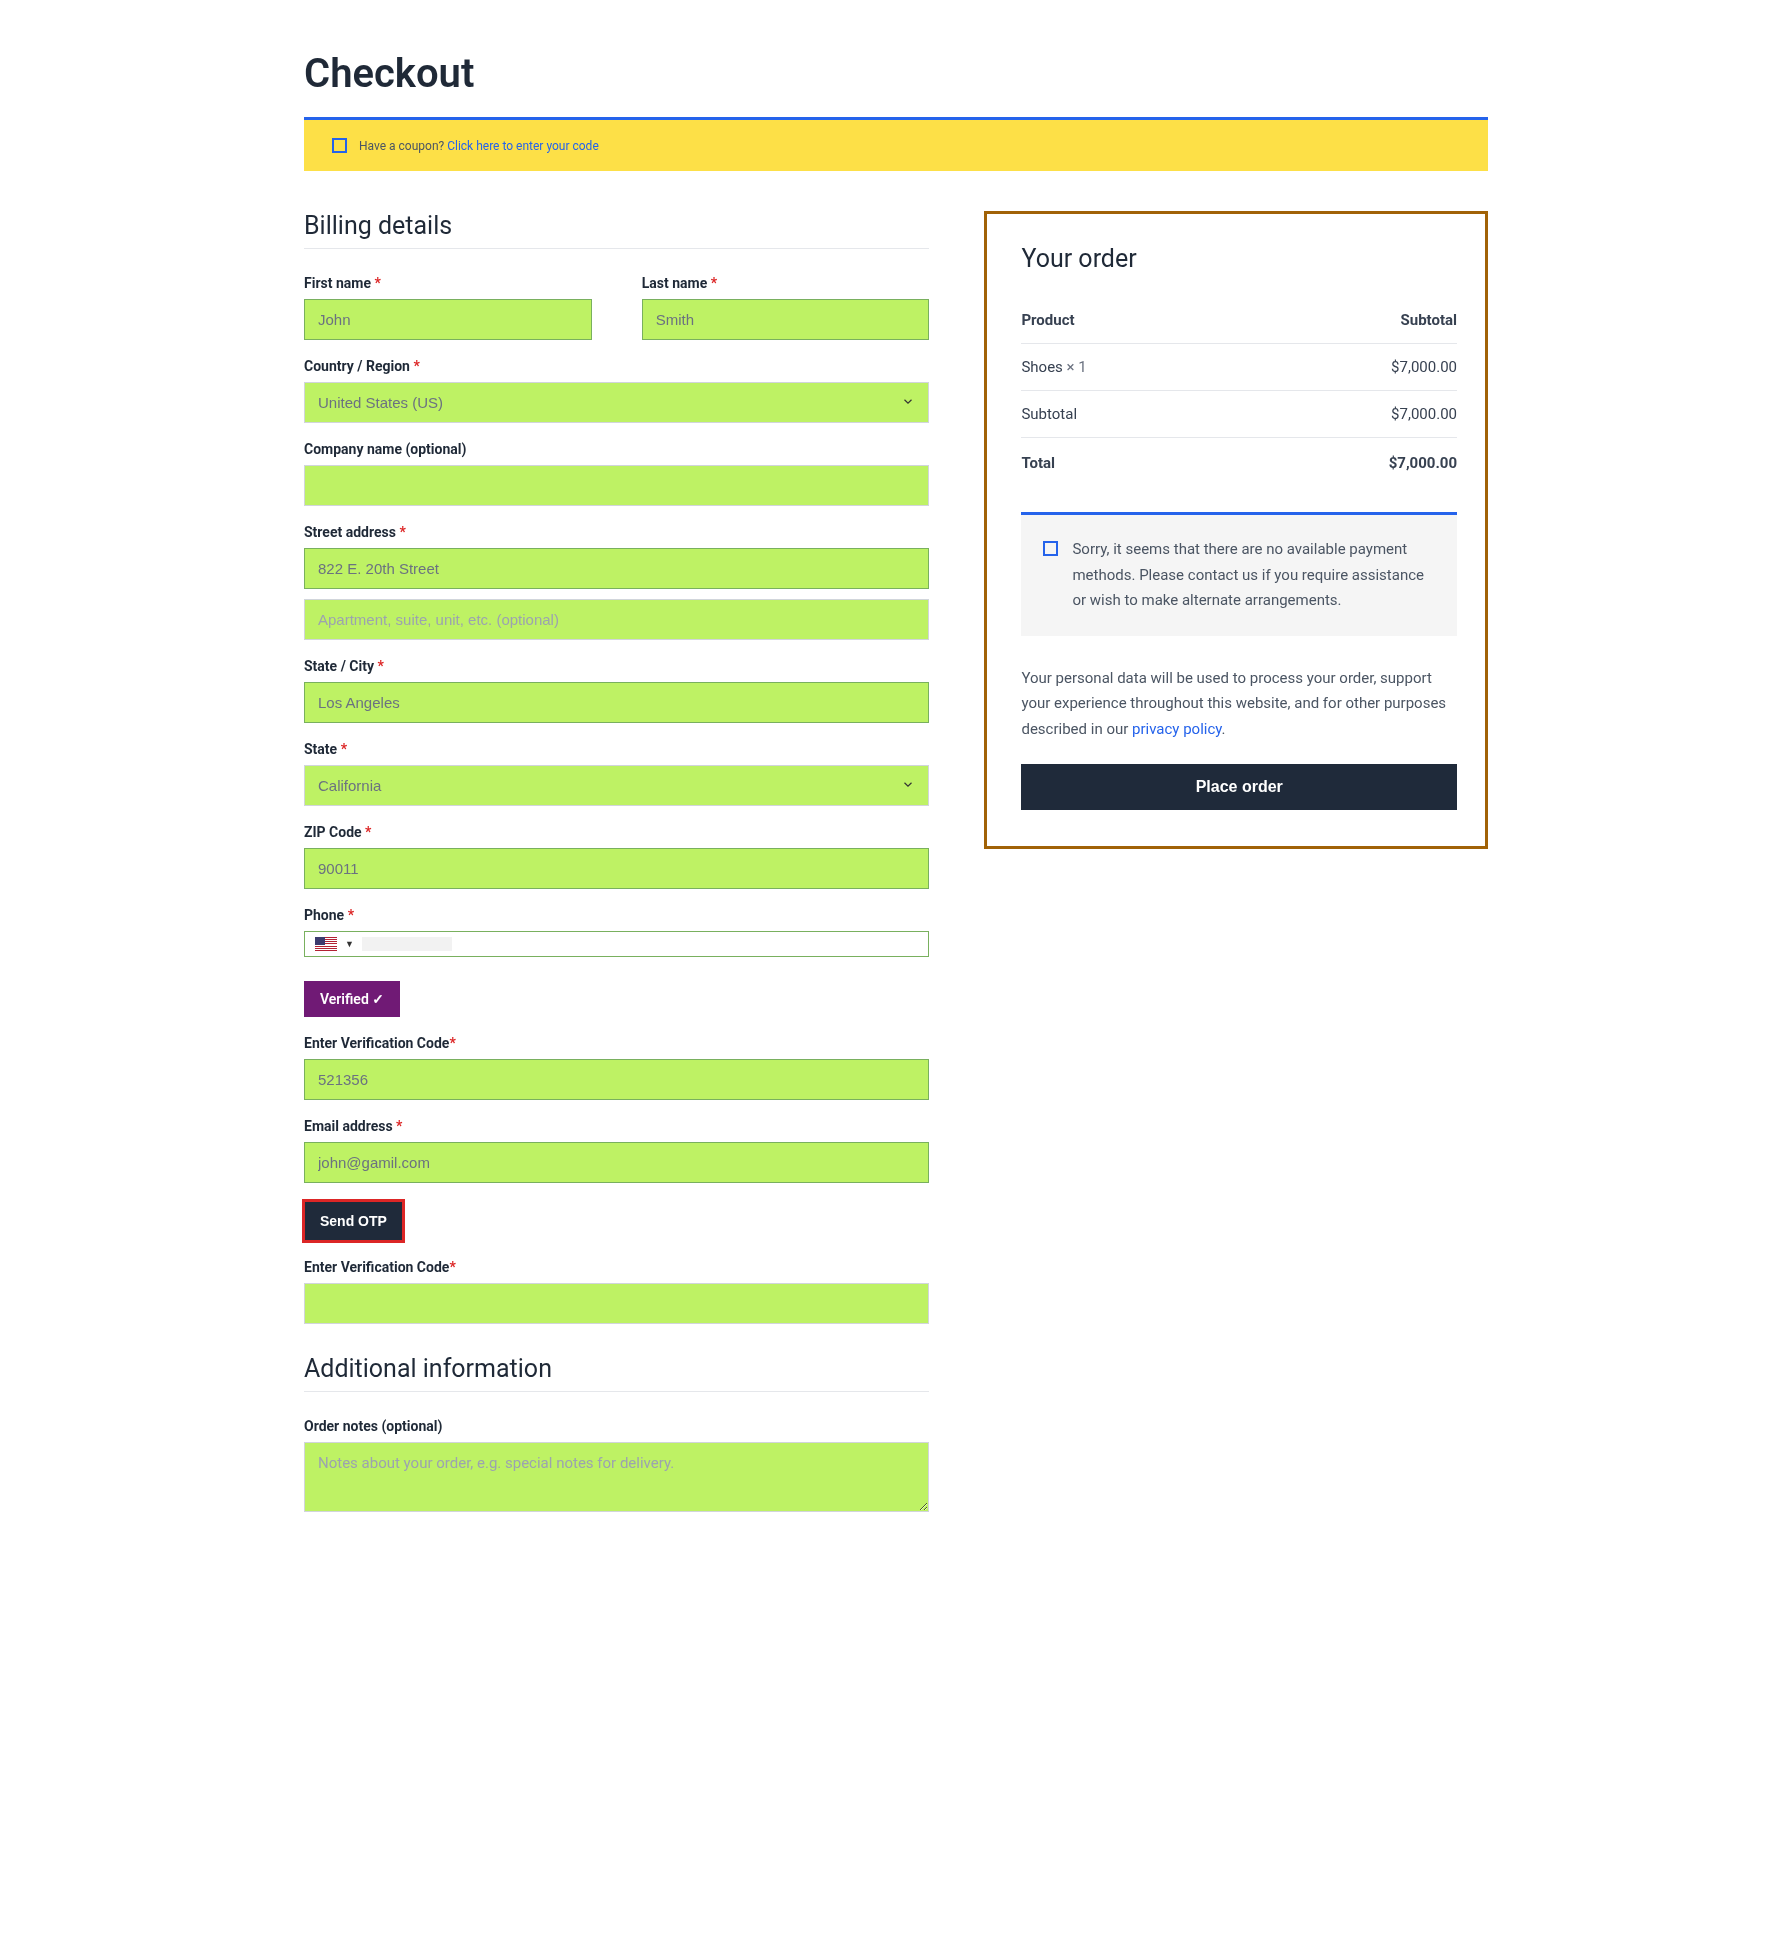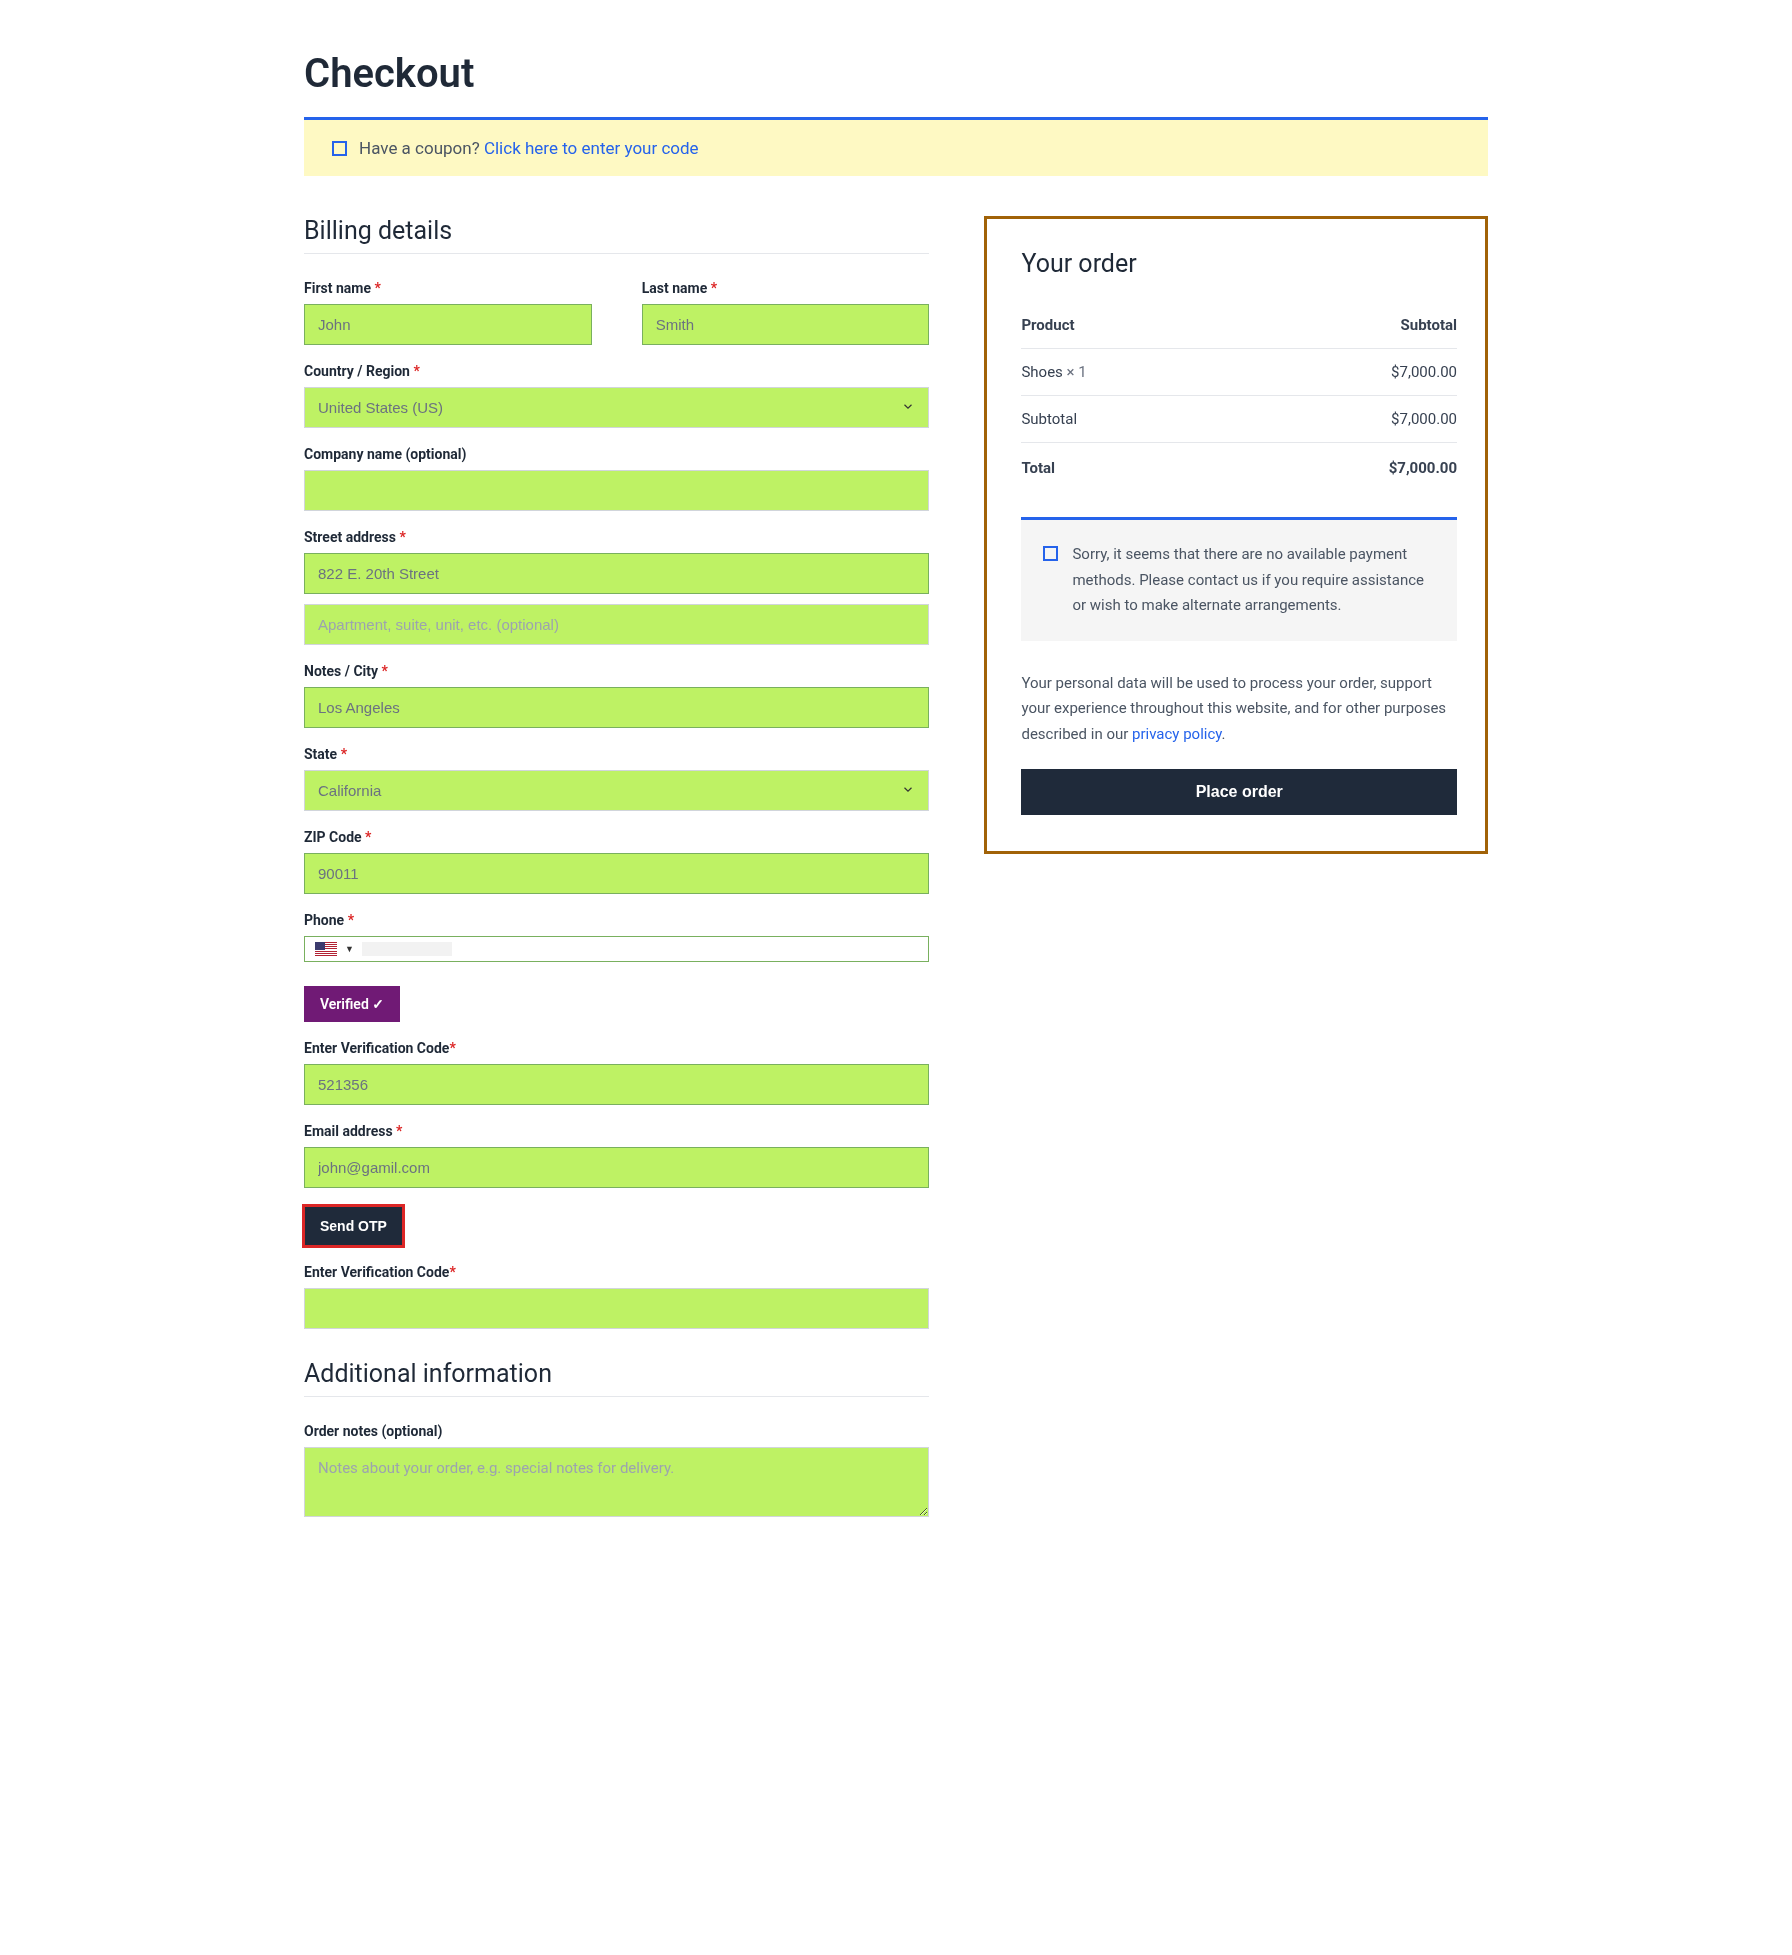--- a/index.html
+++ b/index.html
@@ -14,24 +14,24 @@
     margin: 0 auto;
     padding: 50px 148px 80px 148px;
   }
   h1.title {
     font-size: 40px;
     font-weight: 600;
     color: #1f2937;
     margin: 0 0 20px 0;
   }
   .coupon-bar {
-    background: #fef9c3;
+    background: #fde047;
     border-top: 3px solid #2563eb;
     padding: 18px 28px;
-    font-size: 17px;
+    font-size: 12px;
     color: #4b5563;
     display: flex;
     align-items: center;
     gap: 12px;
     margin-bottom: 40px;
   }
   .coupon-bar a { color: #2563eb; text-decoration: none; }
   .box-icon {
     width: 15px;
     height: 15px;
@@ -214,21 +214,21 @@
         <input class="input" value="" style="">
       </div>
 
       <div class="field">
         <label class="label"><span>Street address</span> <span class="req">*</span></label>
         <input class="input filled" style="margin-bottom: 10px;" value="822 E. 20th Street">
         <input class="input" placeholder="Apartment, suite, unit, etc. (optional)" style="">
       </div>
 
       <div class="field">
-        <label class="label"><span>Notes / City</span> <span class="req">*</span></label>
+        <label class="label"><span>State / City</span> <span class="req">*</span></label>
         <input class="input filled" value="Los Angeles" style="">
       </div>
 
       <div class="field">
         <label class="label"><span>State</span> <span class="req">*</span></label>
         <div class="select-wrap">
           <input class="input" readonly="" value="California" style="">
           <span class="chev"><svg viewBox="0 0 24 24" fill="none" stroke="#333" stroke-width="2">
                 <polyline points="6 9 12 15 18 9"></polyline>
               </svg></span>

